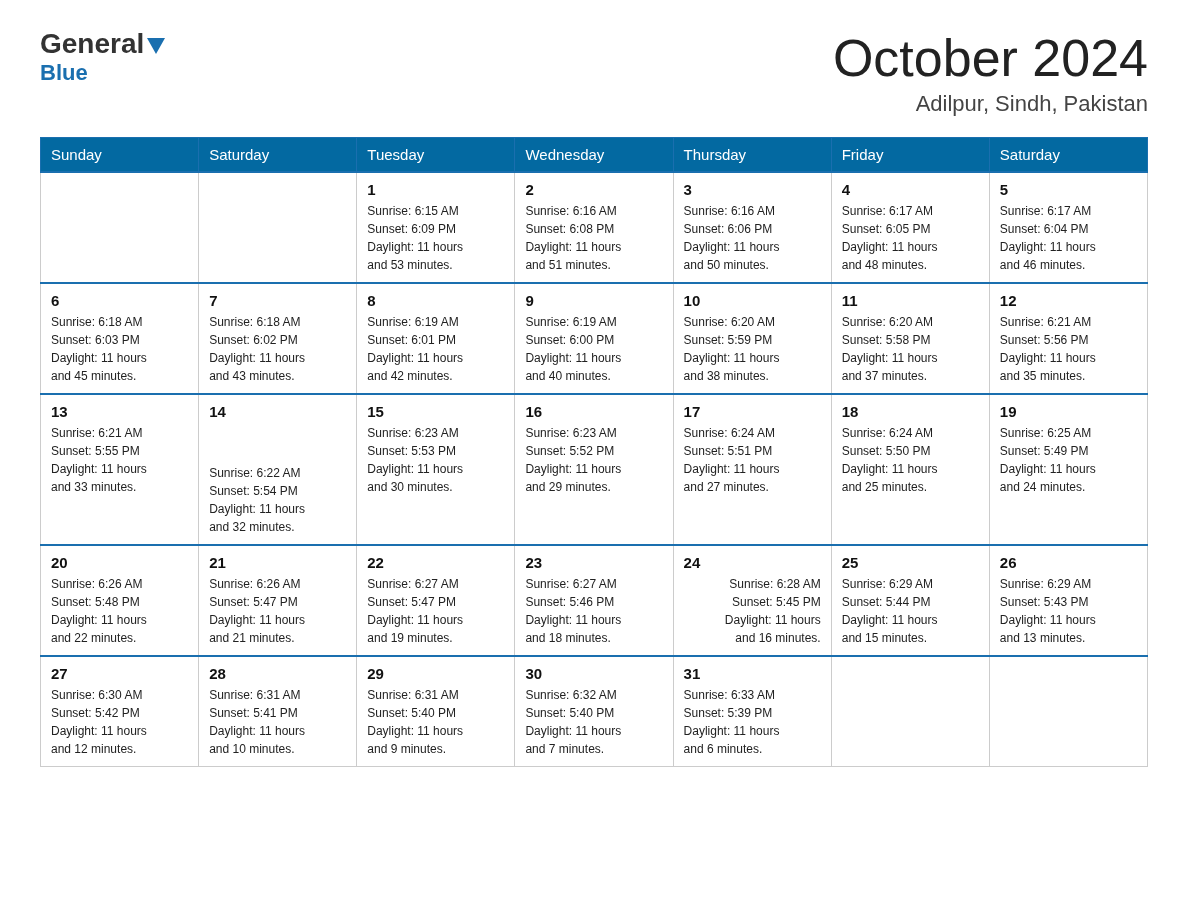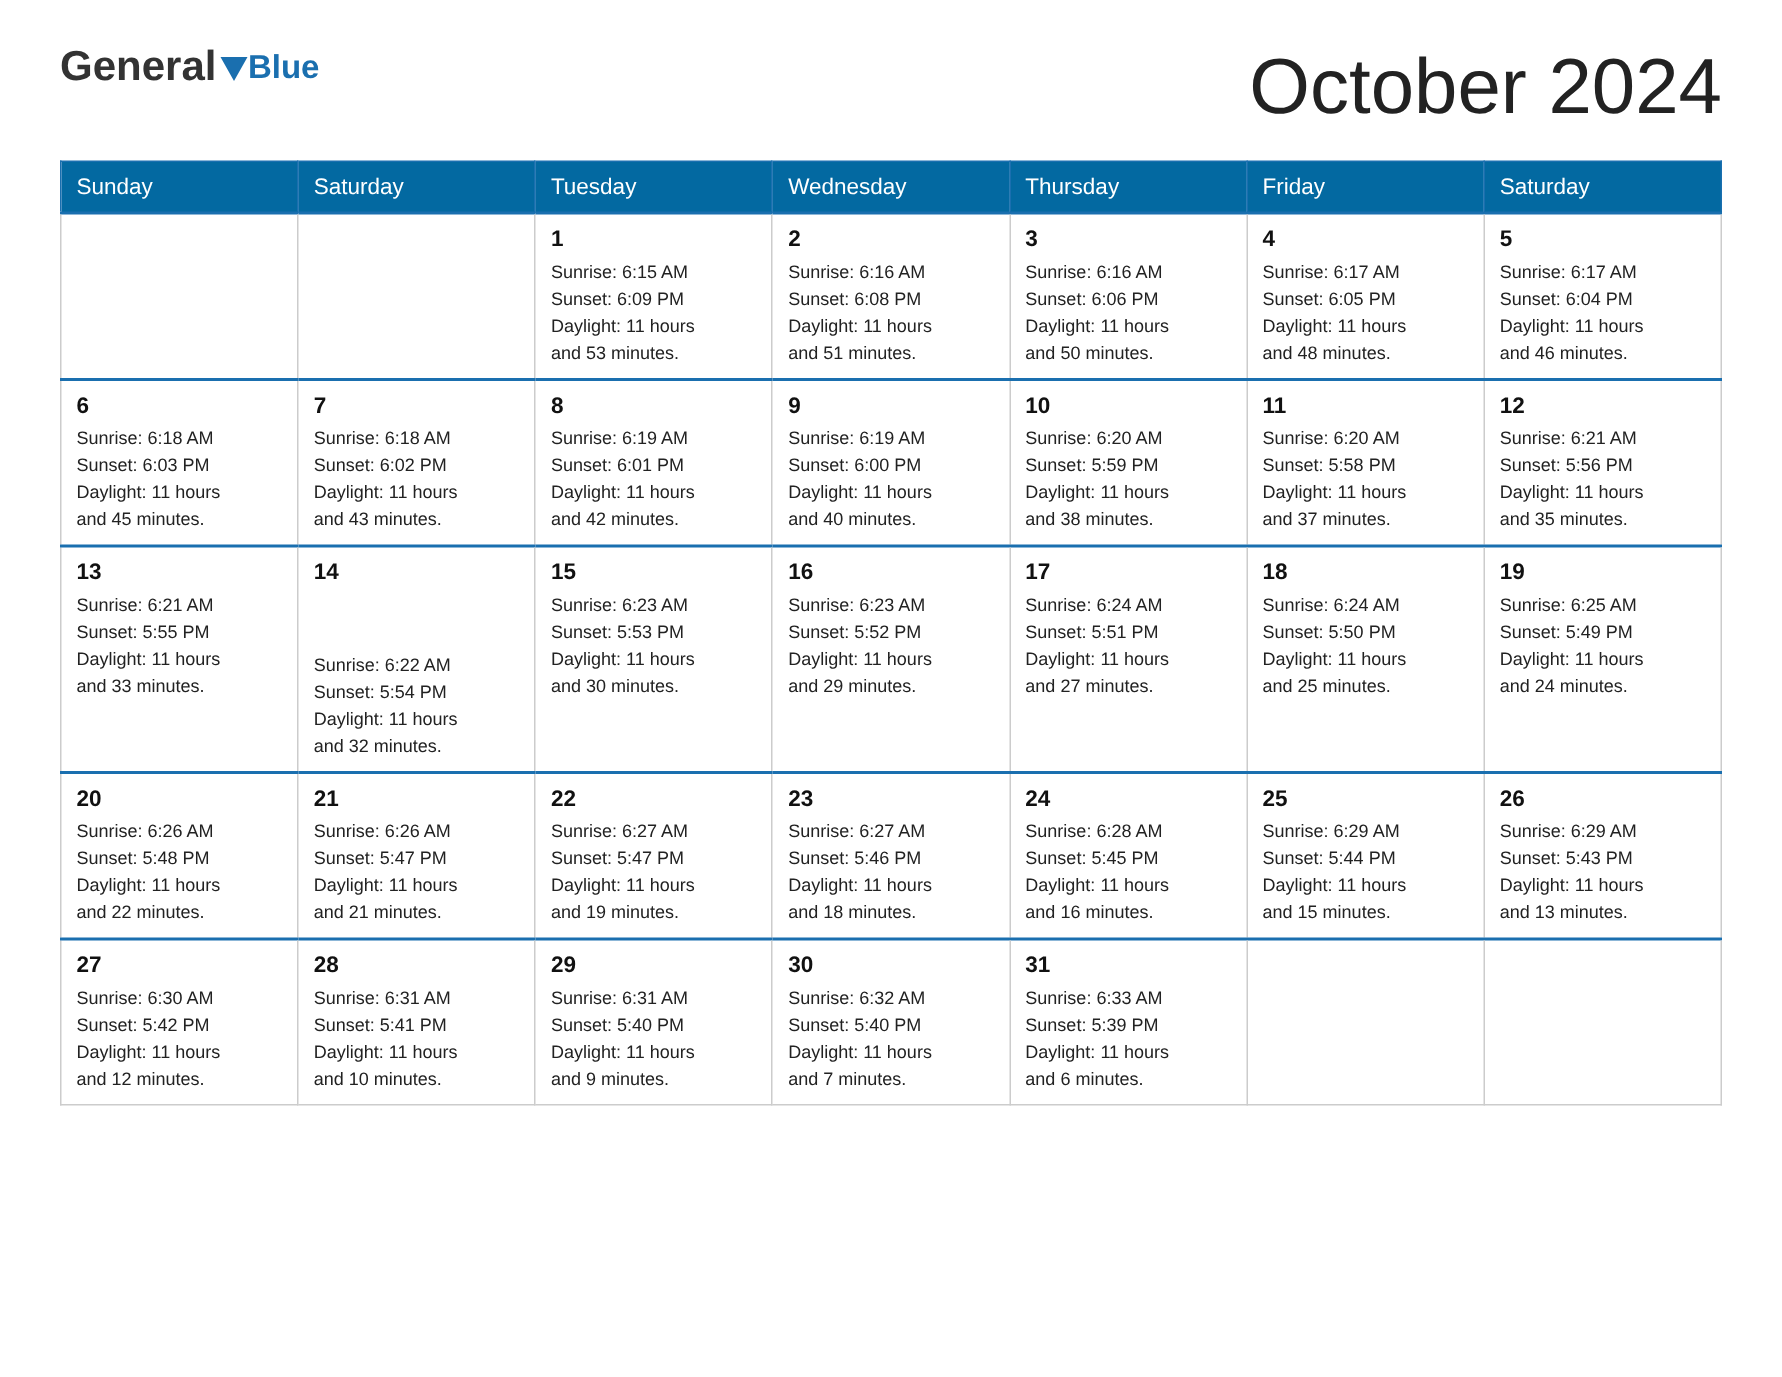--- a/index.html
+++ b/index.html
@@ -11,21 +11,21 @@
       min-height: 918px;
     }
     .header {
       display: flex;
       justify-content: space-between;
       align-items: flex-start;
       margin-bottom: 20px;
     }
     .logo {
       display: flex;
-      flex-direction: row;
+      flex-direction: column;
       align-items: flex-start;
     }
     .logo-text {
       font-size: 28px;
       font-weight: bold;
       color: #333;
       line-height: 1;
     }
     .logo-line2 {
       font-size: 22px;
@@ -94,20 +94,21 @@
 
 <div class="header">
   <div class="logo">
     <div class="logo-text">
       <span style="color:#333;">General</span><span style="display:inline-block;width:0;height:0;border-left:9px solid transparent;border-right:9px solid transparent;border-top:16px solid #1a6faf;margin-left:3px;vertical-align:middle;"></span>
     </div>
     <div class="logo-line2">Blue</div>
   </div>
   <div class="title-block">
     <div class="month-title">October 2024</div>
+    <div class="location">Adilpur, Sindh, Pakistan</div>
   </div>
 </div>
 
 <table>
   <thead>
     <tr>
     <th>Sunday</th>
         <th>Saturday</th>
         <th>Tuesday</th>
         <th>Wednesday</th>
@@ -282,21 +283,21 @@
         </td>
         <td>
           <span class="day-number">23</span>
           <div class="day-info" style="white-space: pre-line;">Sunrise: 6:27 AM
 Sunset: 5:46 PM
 Daylight: 11 hours
 and 18 minutes.</div>
         </td>
         <td>
           <span class="day-number">24</span>
-          <div class="day-info" style="white-space: pre-line;">Sunrise: 6:28 AM
+          <div class="day-info" style="white-space: pre-line; text-align: right;">Sunrise: 6:28 AM
 Sunset: 5:45 PM
 Daylight: 11 hours
 and 16 minutes.</div>
         </td>
         <td>
           <span class="day-number">25</span>
           <div class="day-info" style="white-space: pre-line;">Sunrise: 6:29 AM
 Sunset: 5:44 PM
 Daylight: 11 hours
 and 15 minutes.</div>

